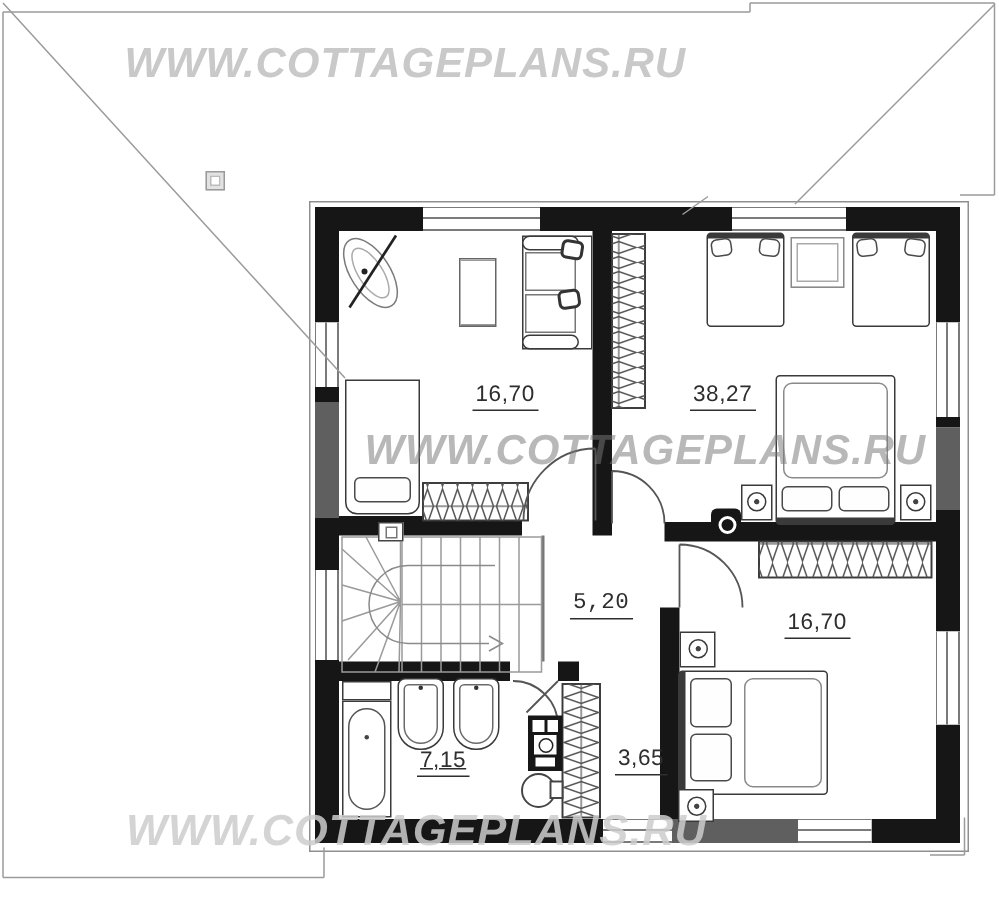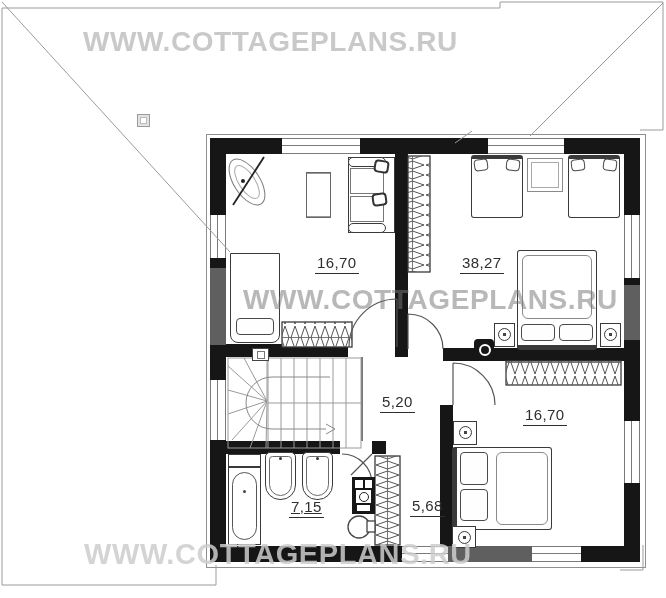--- a/index.html
+++ b/index.html
@@ -31,21 +31,21 @@
   .shaft .ring{position:absolute;border:1.3px solid #222;border-radius:50%;background:#fff;}
   .flue{position:absolute;background:#161616;border-radius:4px;z-index:22;}
   .flue i{position:absolute;left:5px;top:5px;width:8px;height:8px;border:2px solid #fff;border-radius:50%;display:block;}
   .marker{position:absolute;background:#fff;border:1.2px solid #444;z-index:22;box-sizing:border-box;}
   .marker i{display:block;width:6px;height:6px;margin:2px auto;border:1px solid #777;}
   .thinline{position:absolute;background:#777;z-index:12;}
   
   .lbl{position:absolute;z-index:30;font-size:15px;line-height:1.1;color:#2e2e2e;letter-spacing:.4px;}
   .lbl span{border-bottom:1.3px solid #2e2e2e;padding:0 2px 2px;}
   
-  .wm{position:absolute;font-weight:bold;white-space:nowrap;z-index:40;letter-spacing:.6px;}
+  .wm{position:absolute;font-weight:bold;white-space:nowrap;z-index:40;letter-spacing:.6px;font-style:italic;}
   .wm.top{left:83px;top:26px;font-size:28px;color:#c9c9c9;}
   .wm.mid{left:243px;top:284px;font-size:28px;color:rgba(118,118,118,.52);}
   .wm.bot{left:84px;top:538px;font-size:29px;color:rgba(205,205,205,.85);}
   svg{position:absolute;left:0;top:0;z-index:15;}
   .chimneysq{position:absolute;left:137px;top:114px;width:13px;height:13px;border:1.5px solid #9a9a9a;background:#e2e2e2;z-index:6;box-sizing:border-box;}
   .chimneysq i{display:block;width:5px;height:5px;margin:2px auto;background:#fff;border:1px solid #bbb;}
 </style>
 </head>
 <body>
 
@@ -214,22 +214,22 @@
   <div class="shaft" style="left:352px;top:477px;width:23px;height:37px;">
     <span class="w" style="left:3px;top:3px;width:8px;height:8px;"></span>
     <span class="w" style="left:13px;top:3px;width:7px;height:8px;"></span>
     <span class="w" style="left:4px;top:13px;width:15px;height:13px;"></span>
     <span class="ring" style="left:7px;top:15px;width:8px;height:8px;"></span>
     <span class="w" style="left:5px;top:28px;width:13px;height:6px;"></span>
   </div>
 
   <div class="lbl" style="left:315px;top:255px;"><span>16,70</span></div>
   <div class="lbl" style="left:460px;top:255px;"><span>38,27</span></div>
-  <div class="lbl" style="left:380px;top:394px;"><span>5,20</span></div>
+  <div class="lbl" style="left:380px;top:394px;font-family:Liberation Mono, monospace;"><span>5,20</span></div>
   <div class="lbl" style="left:523px;top:407px;"><span>16,70</span></div>
-  <div class="lbl" style="left:289px;top:499px;text-decoration:underline;"><span>7,15</span></div>
-  <div class="lbl" style="left:410px;top:498px;"><span>5,68</span></div>
+  <div class="lbl" style="left:278px;top:499px;text-decoration:underline;"><span>7,15</span></div>
+  <div class="lbl" style="left:410px;top:498px;"><span>3,65</span></div>
 
   <div class="wm top">WWW.COTTAGEPLANS.RU</div>
   <div class="wm mid">WWW.COTTAGEPLANS.RU</div>
   <div class="wm bot">WWW.COTTAGEPLANS.RU</div>
 
 </div>
 
 </body></html>

